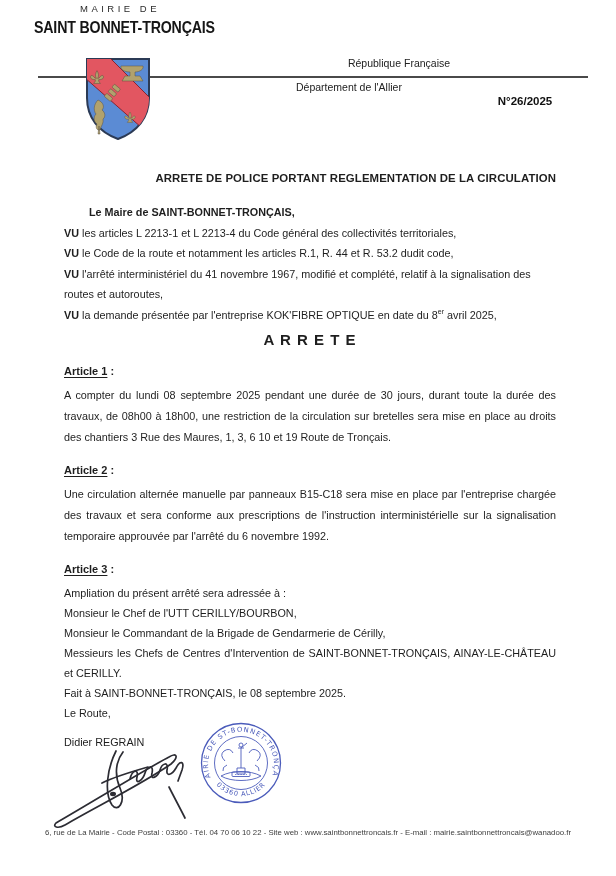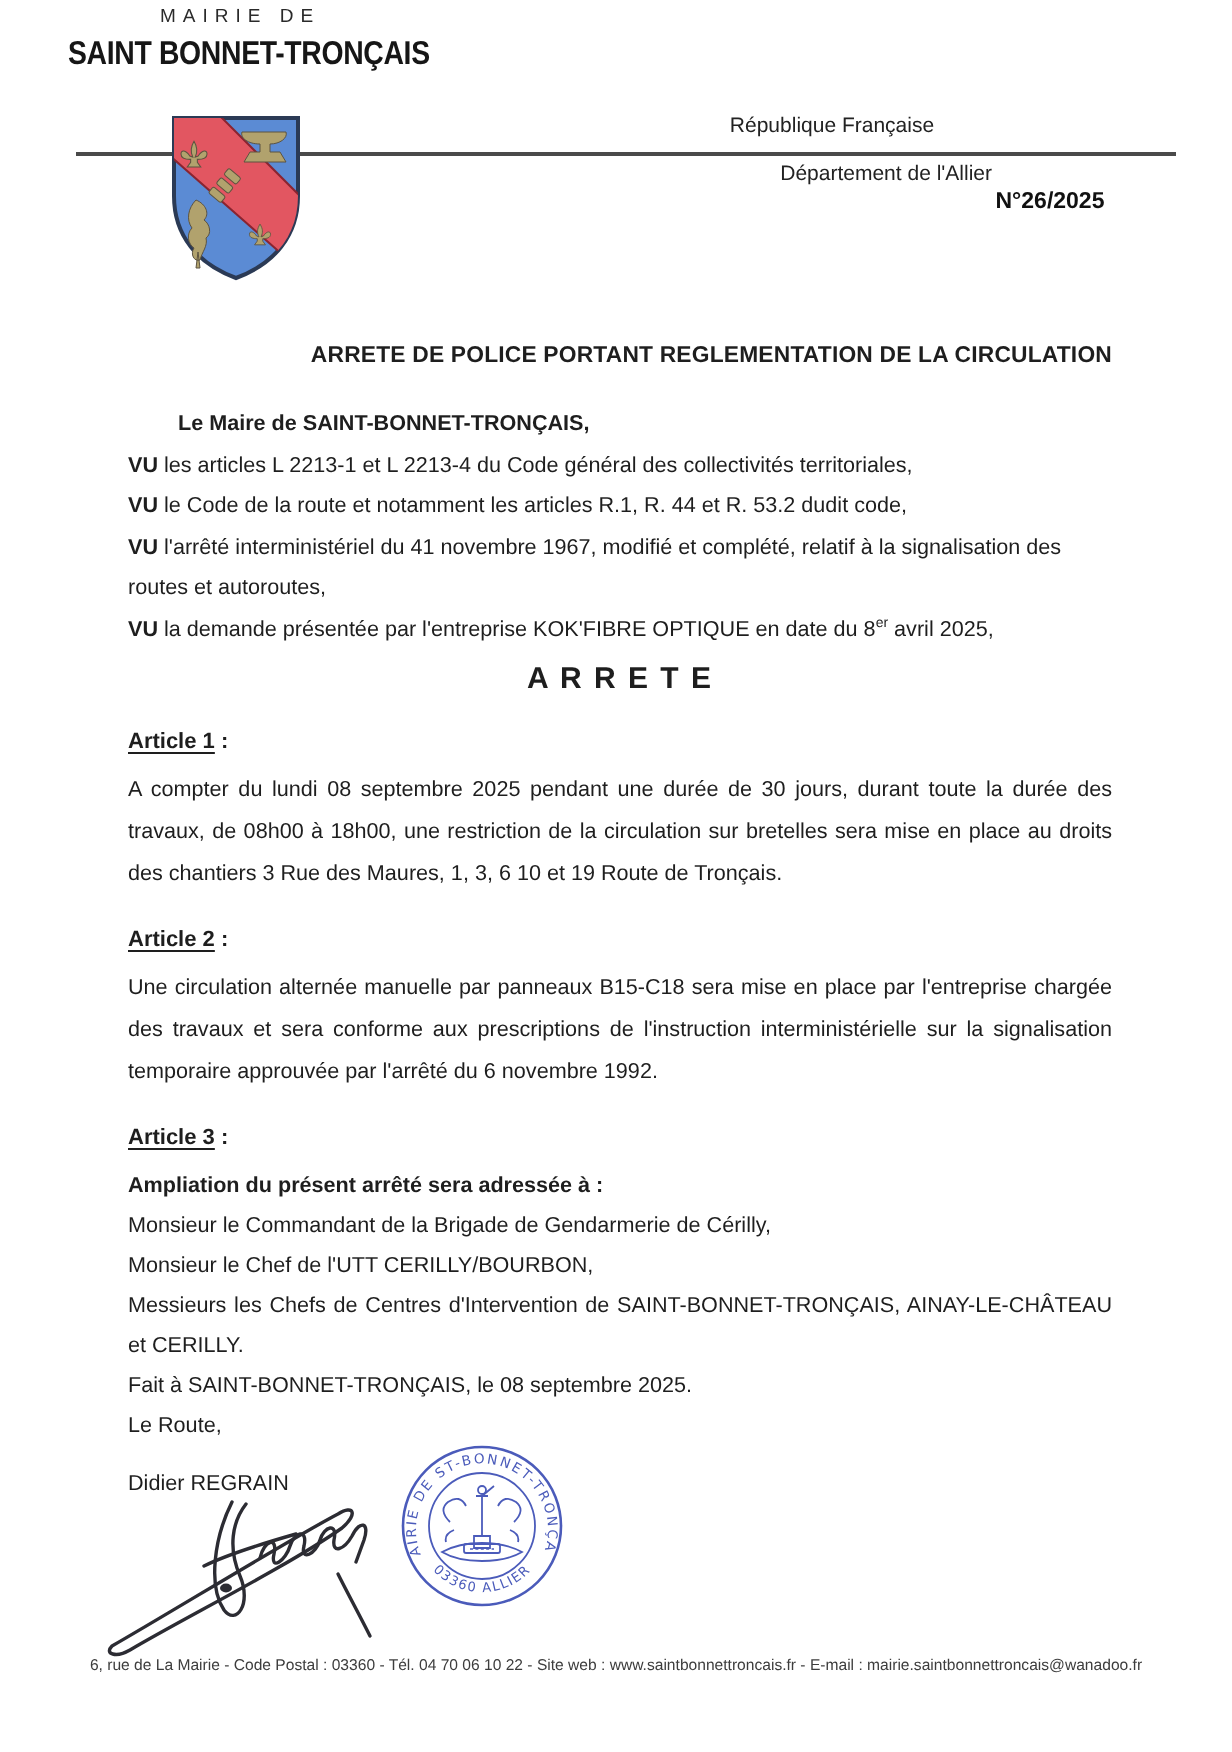--- a/index.html
+++ b/index.html
@@ -8,36 +8,36 @@
     font-family:"Liberation Sans","DejaVu Sans",sans-serif;color:#1e1e1e;
     overflow:hidden;margin:0 auto;
   }
   
   .org{position:absolute;left:20px;top:3px;width:200px;text-align:center;}
   .org-line1{font-size:9.5px;letter-spacing:3.5px;color:#2a2a2a;}
   .org-line2{font-size:16.5px;font-weight:bold;letter-spacing:-0.2px;
              transform:scaleX(0.86);transform-origin:center top;white-space:nowrap;margin-top:4px;color:#161616;}
   .hrule{position:absolute;left:38px;top:76px;width:550px;height:1.5px;background:#4a4a4a;}
   .arms{position:absolute;left:84px;top:56px;}
-  .republic{position:absolute;left:316px;top:57px;width:200px;text-align:center;font-size:10.5px;color:#222;}
-  .department{position:absolute;left:296px;top:81px;width:200px;text-align:right;font-size:10.5px;color:#222;}
+  .republic{position:absolute;left:299px;top:57px;width:200px;text-align:center;font-size:10.5px;color:#222;}
+  .department{position:absolute;left:296px;top:81px;width:200px;text-align:left;font-size:10.5px;color:#222;}
   .docnum{position:absolute;left:470px;top:95px;width:110px;text-align:center;font-size:11.5px;font-weight:bold;color:#111;}
   
   .docbody{position:absolute;left:64px;top:150px;width:492px;}
   .doc-title{font-size:11.4px;font-weight:bold;text-align:right;margin:21px 0 0 0;line-height:15px;letter-spacing:0.1px;}
   .pre{font-size:10.8px;line-height:20.5px;margin:0;}
   .pre:first-of-type{margin-top:16px;padding-left:25px;}
   .pre b{font-weight:bold;}
   .pre sup{font-size:7px;vertical-align:super;line-height:0;}
   .arrete{font-size:15px;font-weight:bold;text-align:center;letter-spacing:1px;margin:6px 0 0 0;line-height:18px;}
   .art-head{font-size:11px;font-weight:bold;margin:15px 0 0 0;line-height:14px;}
   .art-head .u{text-decoration:underline;text-underline-offset:2px;}
   .para{font-size:10.8px;line-height:21px;text-align:justify;margin:7px 0 0 0;}
   .list-line{font-size:10.8px;line-height:20px;margin:0;}
-  .list-first{margin-top:7px;font-weight:bold;}
+  .list-first{margin-top:7px;}
   .just{text-align:justify;}
   .signer-name{font-size:10.8px;line-height:20px;margin:9px 0 0 0;}
   
   .sig{position:absolute;left:50px;top:737px;}
   .stamp{position:absolute;left:199px;top:721px;opacity:0.92;}
   .stamp text{font-family:"DejaVu Sans","Liberation Sans",sans-serif;}
   
   .footer{position:absolute;left:0;right:0;top:828px;text-align:center;font-size:7.8px;color:#3d3d3d;white-space:nowrap;}
 </style>
 </head>
@@ -92,22 +92,22 @@
     <h2 class="arrete">A R R E T E</h2>
 
     <h3 class="art-head"><span class="u">Article 1</span><span> :</span></h3>
     <p class="para">A compter du lundi 08 septembre 2025 pendant une durée de 30 jours, durant toute la durée des travaux, de 08h00 à 18h00, une restriction de la circulation sur bretelles sera mise en place au droits des chantiers 3 Rue des Maures, 1, 3, 6 10 et 19 Route de Tronçais.</p>
 
     <h3 class="art-head"><span class="u">Article 2</span><span> :</span></h3>
     <p class="para">Une circulation alternée manuelle par panneaux B15-C18 sera mise en place par l'entreprise chargée des travaux et sera conforme aux prescriptions de l'instruction interministérielle sur la signalisation temporaire approuvée par l'arrêté du 6 novembre 1992.</p>
 
     <h3 class="art-head"><span class="u">Article 3</span><span> :</span></h3>
     <p class="list-line list-first">Ampliation du présent arrêté sera adressée à :</p>
+    <p class="list-line">Monsieur le Chef de l'UTT CERILLY/BOURBON,</p>
     <p class="list-line">Monsieur le Commandant de la Brigade de Gendarmerie de Cérilly,</p>
-    <p class="list-line">Monsieur le Chef de l'UTT CERILLY/BOURBON,</p>
     <p class="list-line just">Messieurs les Chefs de Centres d'Intervention de SAINT-BONNET-TRONÇAIS, AINAY-LE-CHÂTEAU et CERILLY.</p>
     <p class="list-line">Fait à SAINT-BONNET-TRONÇAIS, le 08 septembre 2025.</p>
     <p class="list-line">Le Route,</p>
     <p class="signer-name">Didier REGRAIN</p>
   </div>
 
   <svg class="sig" width="210" height="100" viewBox="0 0 210 100">
     <g fill="none" stroke-linecap="round" stroke-width="1.7" stroke="#2c2c33">
       <path d="M6,86 C34,70 96,32 119,20 C127,15 129,20 121,27 C94,46 42,72 15,88 C8,92 2,90 6,86 Z"></path>
       <path d="M66,14 C57,32 54,56 62,68 C68,76 76,65 70,51 C64,37 66,24 73,15"></path>

